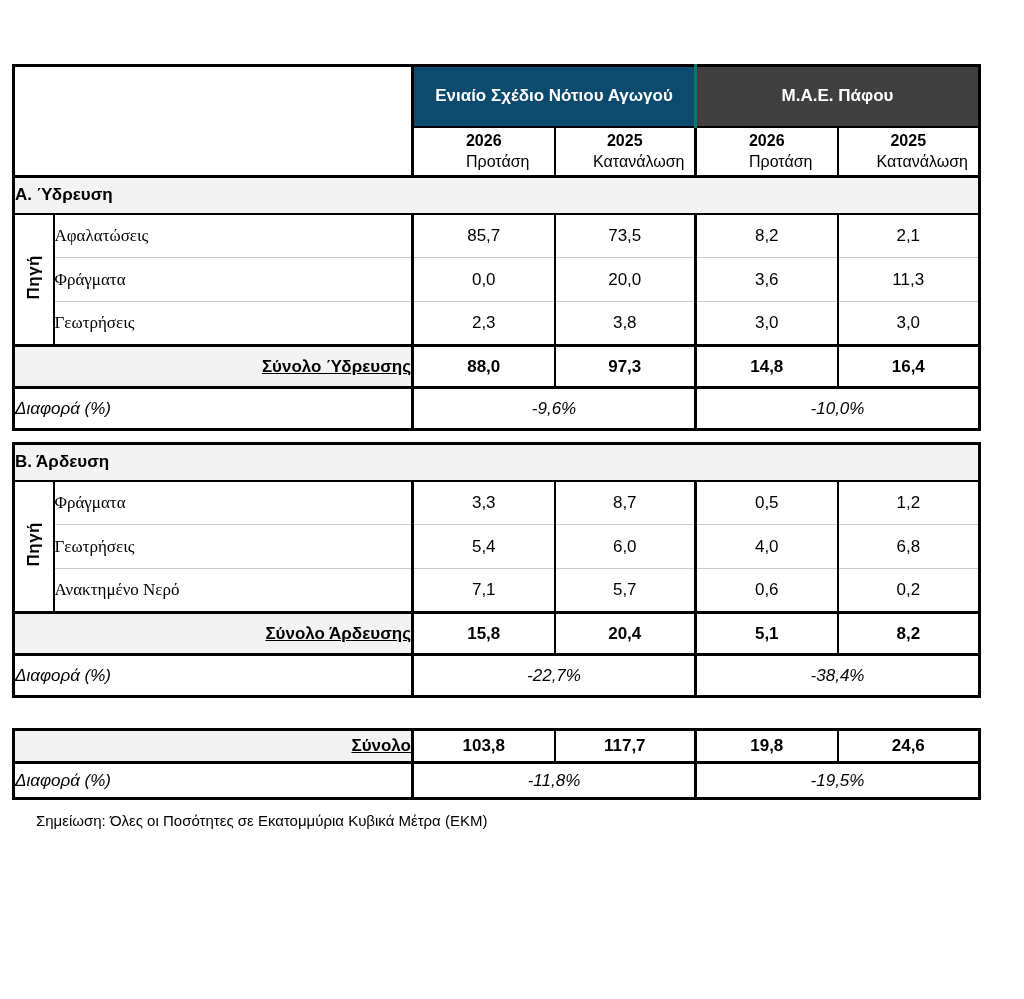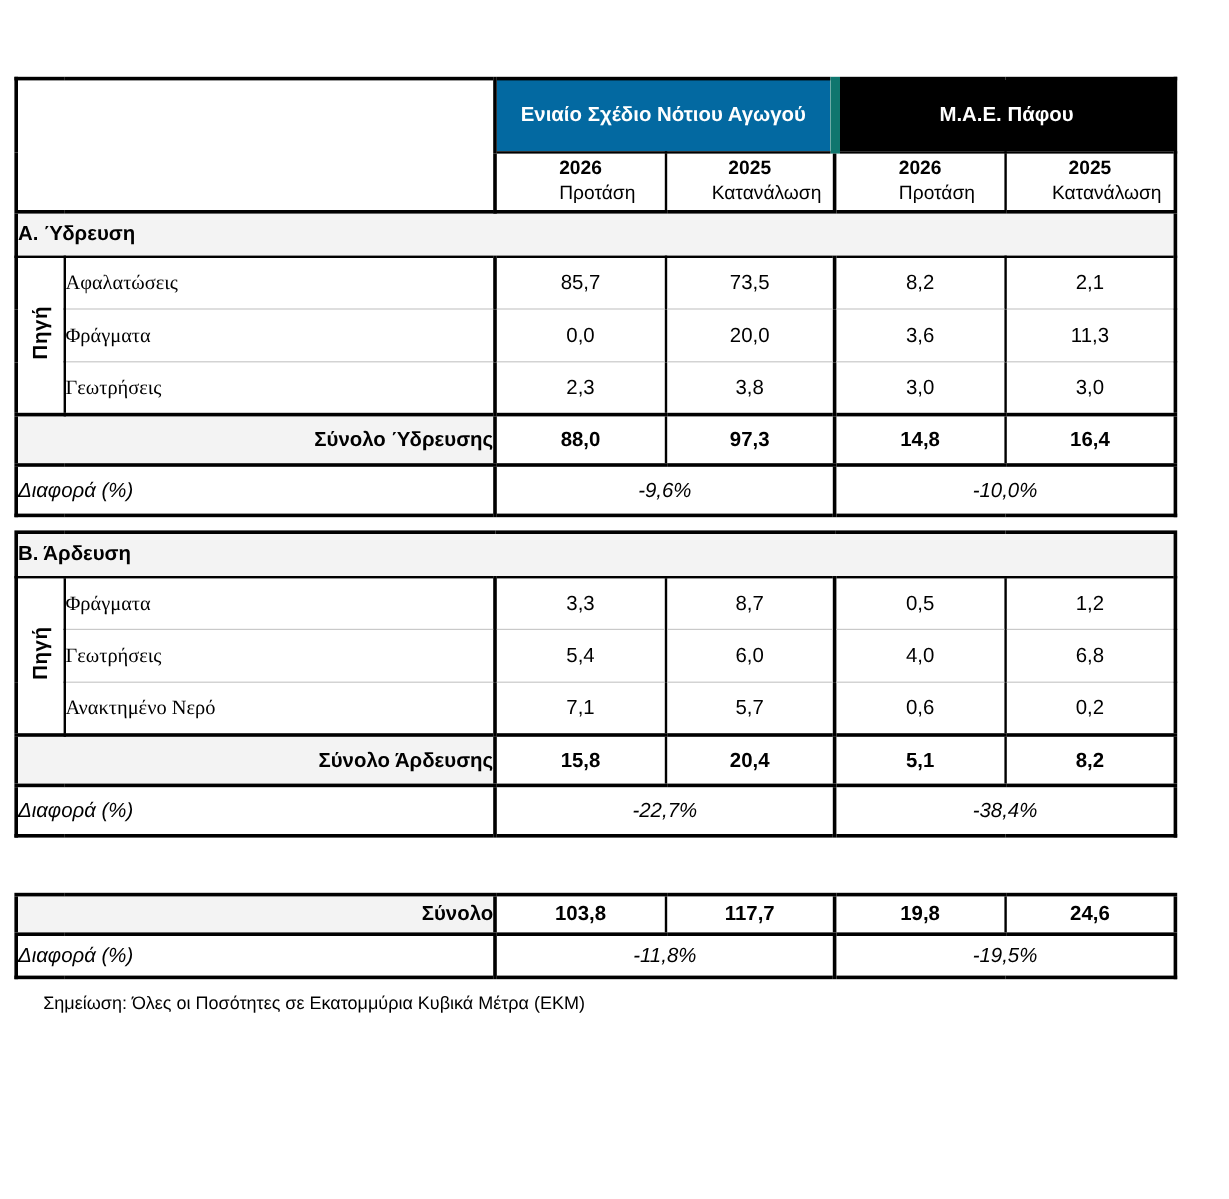--- a/index.html
+++ b/index.html
@@ -33,22 +33,22 @@
   .corner { background: #ffffff; }
   .gh {
     color: #ffffff;
     font-weight: bold;
     font-size: 17px;
     text-align: center;
     line-height: 1.35;
     border-bottom: 2px solid #000;
     padding: 0 20px;
   }
-  .gh-dark  { background: #0369a1; border-left: 3px solid #000; }
-  .gh-black { background: #000000; border-left: 8px solid #0f766e; }
+  .gh-dark  { background: #0c4a6e; border-left: 3px solid #000; }
+  .gh-black { background: #404040; border-left: 3px solid #0f766e; }
   
   .r-sub { height: 50px; }
   .sub { text-align: center; border-bottom: 3px solid #000; }
   .sub .year  { font-weight: bold; font-size: 16px; line-height: 1.4; }
   .sub .stype { font-size: 16px; line-height: 1.3; margin-left: 28px; }
   
   .v2 { border-left: 2px solid #000; }
   .v3 { border-left: 3px solid #000; }
   
   .r-section { height: 37px; }
@@ -79,29 +79,30 @@
   .rlabel { padding-left: 20px; text-align: left; font-family: Liberation Serif, serif; }
   .val { text-align: center; }
   
   .r-total { height: 42px; }
   .r-total td { border-top: 3px solid #000; border-bottom: 3px solid #000; }
   .tlabel {
     background: #f3f3f3;
     font-weight: bold;
     text-align: right;
     padding-right: 8px;
+    text-decoration: underline;
   }
   .r-total .val { font-weight: bold; }
   
   .r-diff { height: 42px; }
   .dlabel { font-style: italic; font-size: 16px; padding-left: 4px; text-align: left; }
   .dval   { font-style: italic; font-size: 16px; text-align: center; }
   
   .tbl-a { margin-bottom: 11px; }
-  .tbl-b { margin-bottom: 46px; }
+  .tbl-b { margin-bottom: 30px; }
   .tbl-s .r-total { height: 33px; }
   .tbl-s .r-diff  { height: 36px; }
   
   .note {
     margin: 12px 0 0 24px;
     font-size: 15px;
   }
 </style>
 </head>
 <body>

